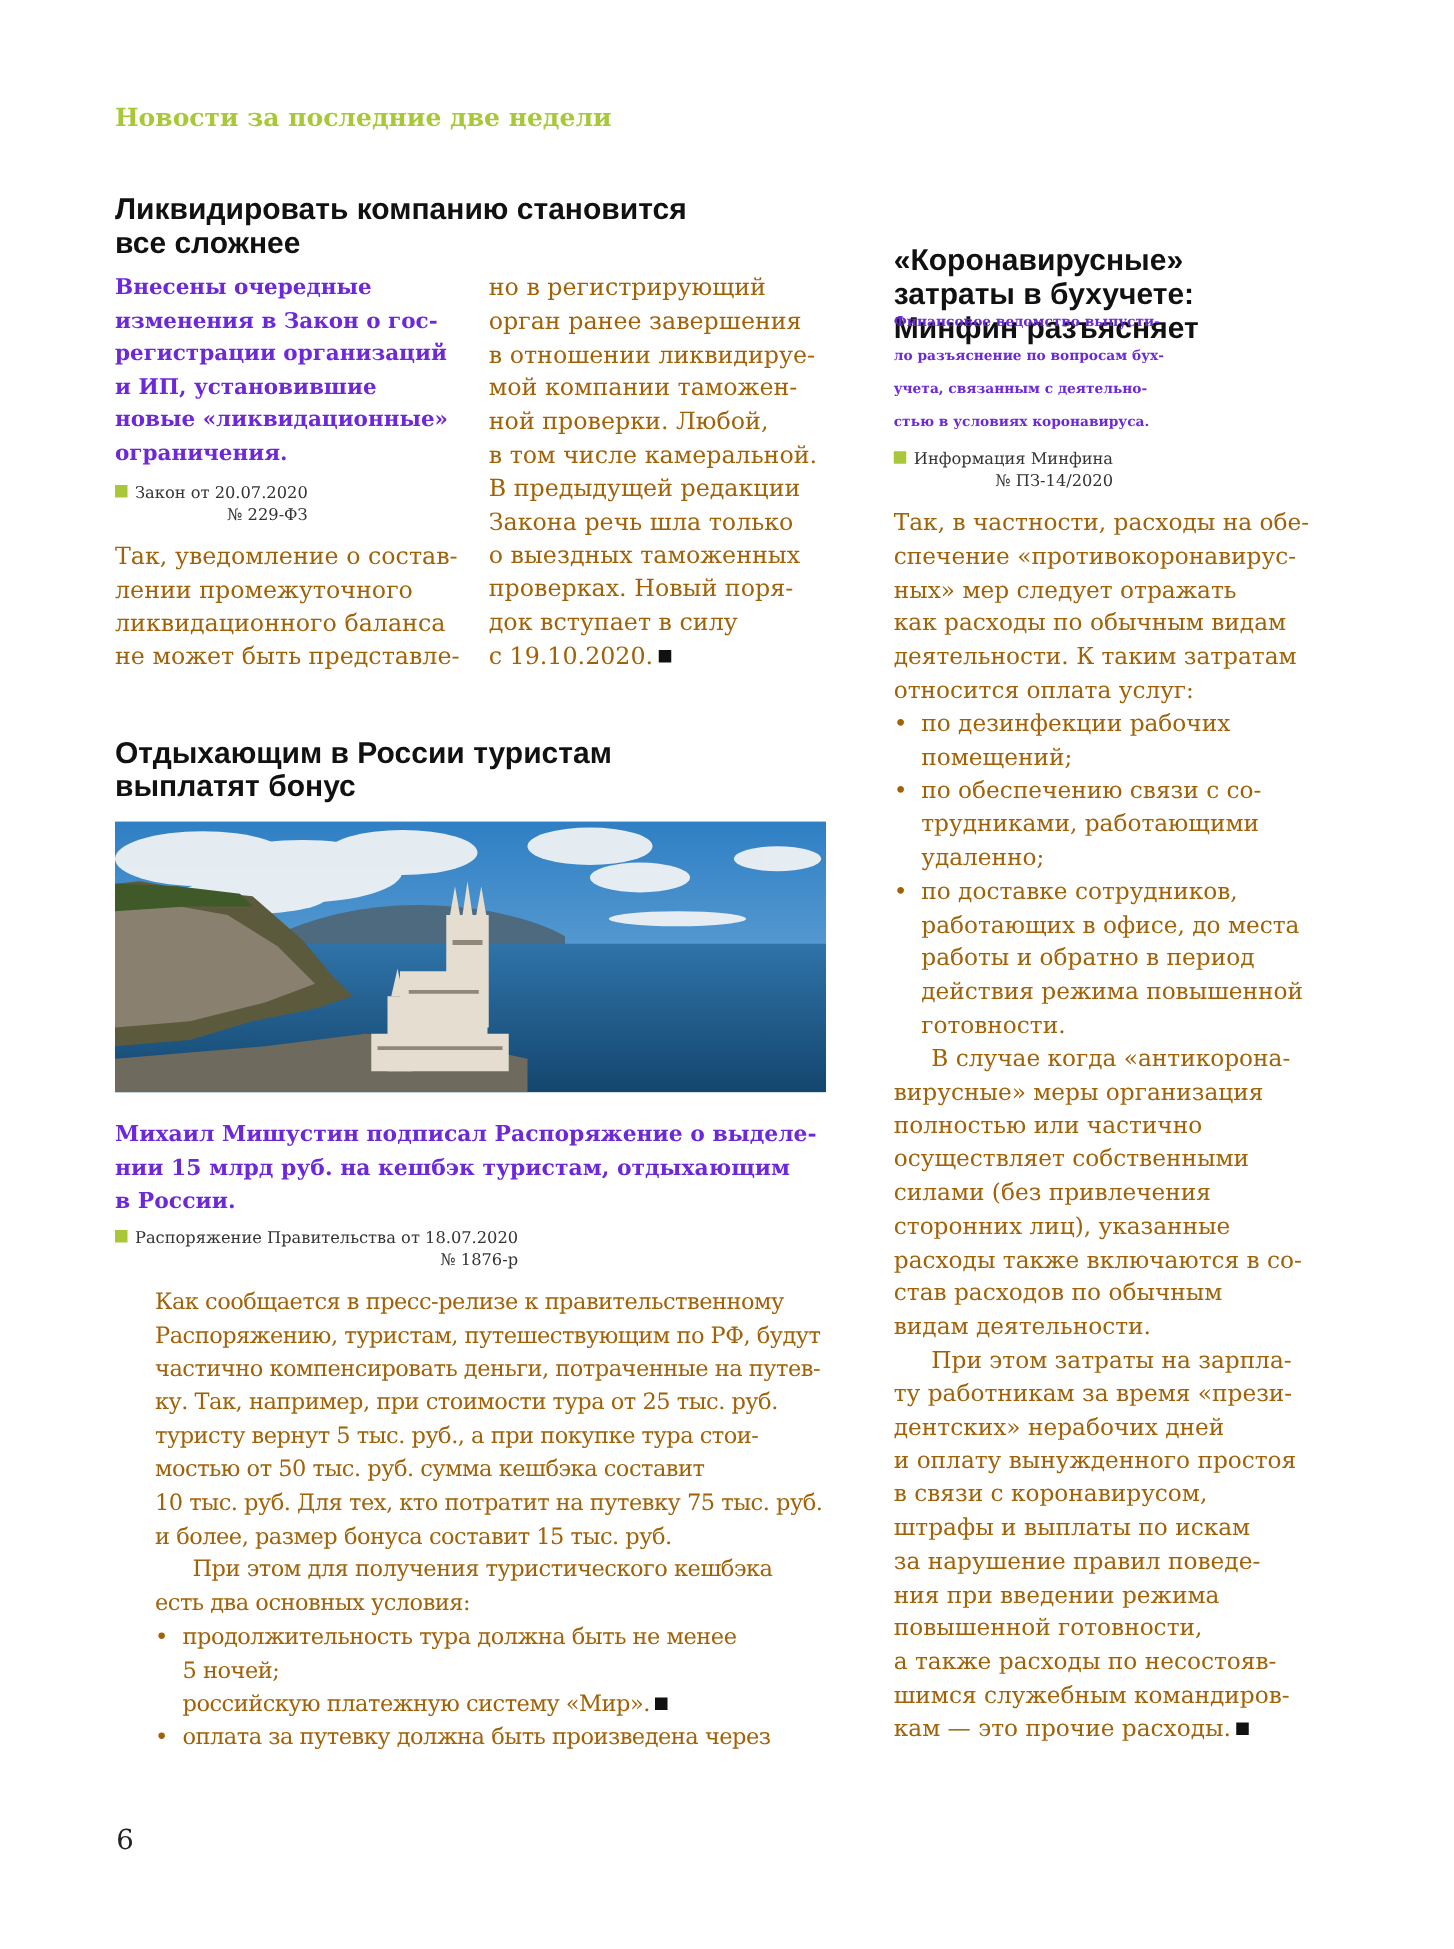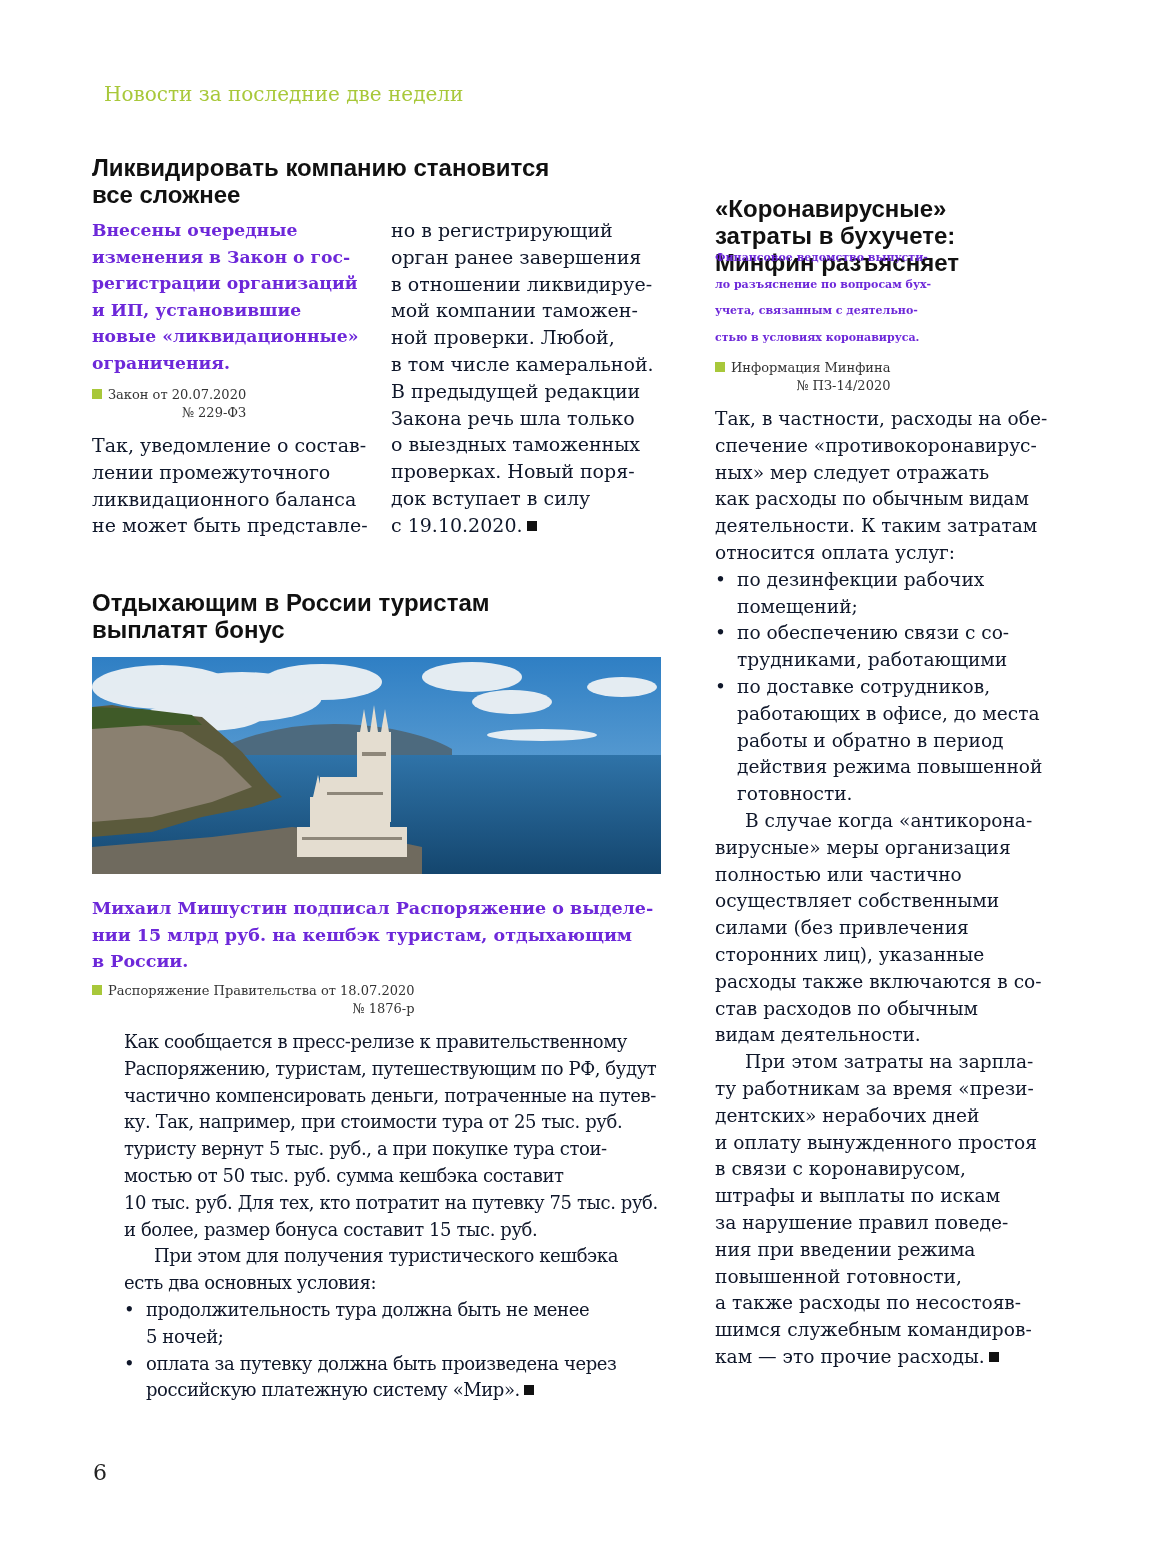--- a/index.html
+++ b/index.html
@@ -1,21 +1,21 @@
 <!DOCTYPE html>
 <html><head>
 <meta charset="utf-8">
 <style>
   html, body { margin: 0; padding: 0; background: #ffffff; }
   body { width: 1163px; height: 1559px; position: relative; overflow: hidden; color: #1a1a1a; font-family: "DejaVu Serif", serif; }
   .abs { position: absolute; }
-  .section-title { left: 104px; top: 82px; font-family: "DejaVu Serif", serif; font-weight: normal; font-size: 20px; color: #a8c83a; letter-spacing: 0px; }
+  .section-title { left: 92px; top: 82px; font-family: "DejaVu Serif", serif; font-weight: bold; font-size: 20px; color: #a8c83a; letter-spacing: 0px; }
   .headline { font-family: Liberation Sans, sans-serif; font-weight: bold; font-size: 24px; line-height: 27px; color: #111; }
   .lead { font-family: "DejaVu Serif", serif; font-weight: bold; font-size: 17.2px; line-height: 26.5px; color: #6d28d9; }
-  .body { font-family: "DejaVu Serif", serif; font-size: 19px; line-height: 26.8px; color: #0f172a; }
+  .body { font-family: "DejaVu Serif", serif; font-size: 19px; line-height: 26.8px; color: #a16207; }
   .line { white-space: nowrap; display: block; }
   .source { font-family: "DejaVu Serif", serif; font-size: 13px; line-height: 18px; color: #333; text-align: right; }
   .source .sq { display: inline-block; width: 10px; height: 10px; background: #a8c83a; margin-right: 6px; vertical-align: 0px; }
   .source .l2 { display: block; padding-left: 16px; }
   .bullet-line { display: block; white-space: nowrap; }
   .bullet-line.cont { padding-left: 22px; }
   .bullet-line .dot { display: inline-block; width: 22px; }
   .indent { padding-left: 30px; }
   .endmark { display: inline-block; width: 10px; height: 10px; background: #111; margin-left: 4px; vertical-align: 1px; }
   .photo { left: 92px; top: 657px; width: 569px; height: 217px; overflow: hidden; }
@@ -143,22 +143,22 @@
   <span class="line">частично компенсировать деньги, потраченные на путев-</span>
   <span class="line">ку. Так, например, при стоимости тура от 25 тыс. руб.</span>
   <span class="line">туристу вернут 5 тыс. руб., а при покупке тура стои-</span>
   <span class="line">мостью от 50 тыс. руб. сумма кешбэка составит</span>
   <span class="line">10 тыс. руб. Для тех, кто потратит на путевку 75 тыс. руб.</span>
   <span class="line">и более, размер бонуса составит 15 тыс. руб.</span>
   <span class="line indent">При этом для получения туристического кешбэка</span>
   <span class="line">есть два основных условия:</span>
   <span class="bullet-line"><span class="dot">•</span><span>продолжительность тура должна быть не менее</span></span>
   <span class="bullet-line cont">5 ночей;</span>
+  <span class="bullet-line cont"><span>российскую платежную систему «Мир».</span><span class="endmark"></span></span>
   <span class="bullet-line"><span class="dot">•</span><span>оплата за путевку должна быть произведена через</span></span>
-  <span class="bullet-line cont"><span>российскую платежную систему «Мир».</span><span class="endmark"></span></span>
 </div>
 
 <div class="abs headline" style="left:715px; top:154px; width:360px;margin-top:41px;">
   <span class="line">«Коронавирусные»</span>
   <span class="line">затраты в бухучете:</span>
   <span class="line">Минфин разъясняет</span>
 </div>
 
 <div class="abs lead" style="left:715px; top:245px; width:340px; font-size:11px;">
   <span class="line">Финансовое ведомство выпусти-</span>
@@ -178,20 +178,21 @@
   <span class="line">ных» мер следует отражать</span>
   <span class="line">как расходы по обычным видам</span>
   <span class="line">деятельности. К таким затратам</span>
   <span class="line">относится оплата услуг:</span>
 
   <span class="bullet-line"><span class="dot">•</span><span>по дезинфекции рабочих</span></span>
   <span class="bullet-line cont">помещений;</span>
 
   <span class="bullet-line"><span class="dot">•</span><span>по обеспечению связи с со-</span></span>
   <span class="bullet-line cont">трудниками, работающими</span>
+  <span class="bullet-line cont">удаленно;</span>
 
   <span class="bullet-line"><span class="dot">•</span><span>по доставке сотрудников,</span></span>
   <span class="bullet-line cont">работающих в офисе, до места</span>
   <span class="bullet-line cont">работы и обратно в период</span>
   <span class="bullet-line cont">действия режима повышенной</span>
   <span class="bullet-line cont">готовности.</span>
 
   <span class="line indent">В случае когда «антикорона-</span>
   <span class="line">вирусные» меры организация</span>
   <span class="line">полностью или частично</span>

